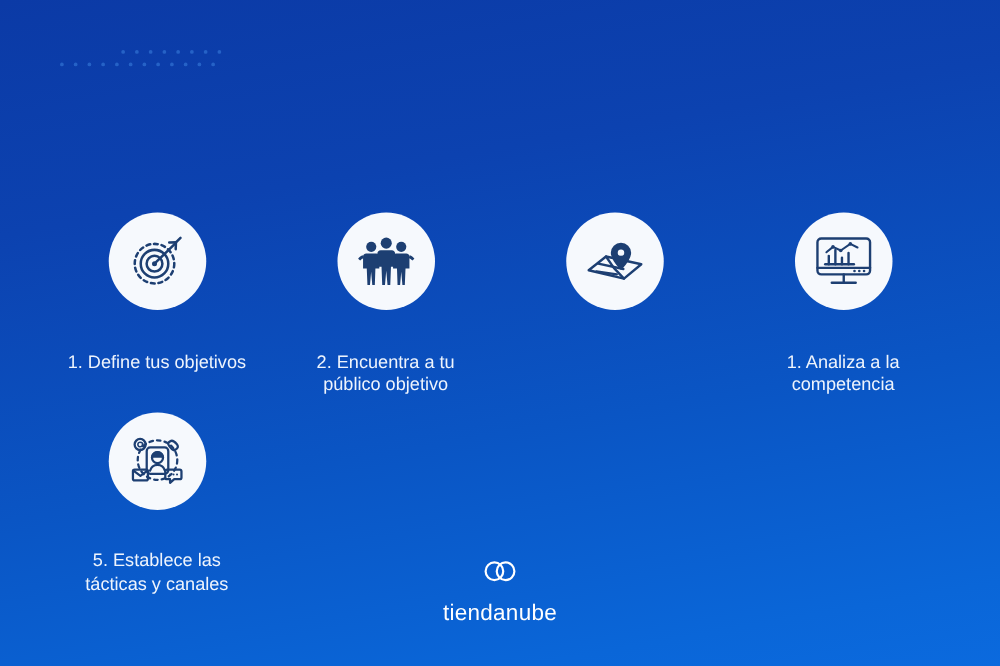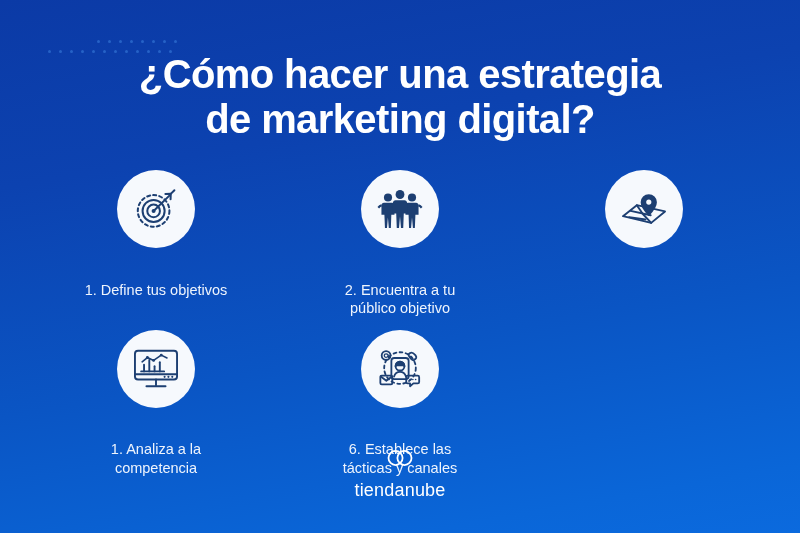--- a/index.html
+++ b/index.html
@@ -47,21 +47,21 @@
     line-height:1.12;
     font-weight:bold;
     letter-spacing:-0.6px;
     white-space:nowrap;
   }
   
   .steps {
     position:absolute;
     left:40px; right:40px; top:170px;
     display:grid;
-    grid-template-columns:repeat(3,1fr);
+    grid-template-columns:repeat(4,1fr);
     grid-template-rows:auto auto;
     row-gap:16px;
     gap:12px;
   }
   .step {
     display:flex;
     flex-direction:column;
     align-items:center;
   }
   .icon-circle {
@@ -121,24 +121,20 @@
       <span class="dot" style="left: 49px; top: 2px;"></span>
       <span class="dot" style="left: 60px; top: 2px;"></span>
       <span class="dot" style="left: 71px; top: 2px;"></span>
       <span class="dot" style="left: 82px; top: 2px;"></span>
       <span class="dot" style="left: 93px; top: 2px;"></span>
       <span class="dot" style="left: 104px; top: 2px;"></span>
       <span class="dot" style="left: 115px; top: 2px;"></span>
       <span class="dot" style="left: 126px; top: 2px;"></span>
     </div>
 
-  <div class="title-block">
-    <div class="title-line">¿Cómo hacer una estrategia</div>
-    <div class="title-line">de marketing digital?</div>
-  </div>
 
   <div class="steps">
 
     <div class="step">
       <div class="icon-circle">
         <svg width="46" height="46" viewBox="0 0 48 48" fill="none" stroke="#1d3f72" stroke-width="2.1" stroke-linecap="round" stroke-linejoin="round">
           <circle cx="21.5" cy="26" r="16.5" stroke-dasharray="3.2 3.2"></circle>
           <circle cx="21.5" cy="26" r="11.5"></circle>
           <circle cx="21.5" cy="26" r="6.6"></circle>
           <circle cx="21.5" cy="26" r="2.1" fill="#1d3f72" stroke="none"></circle>
@@ -239,21 +235,21 @@
           <rect x="4.5" y="31" width="12.5" height="9" rx="1.4"></rect>
           <path d="M4.9 31.8 L10.75 36.2 L16.6 31.8"></path>
 
           <path d="M33 31h10.5c.9 0 1.5.7 1.5 1.5v5c0 .8-.6 1.5-1.5 1.5H39l-3.5 3v-3H33c-.8 0-1.5-.7-1.5-1.5v-5c0-.8.7-1.5 1.5-1.5z"></path>
           <circle cx="35.5" cy="35" r=".85" fill="#1d3f72" stroke="none"></circle>
           <circle cx="38.4" cy="35" r=".85" fill="#1d3f72" stroke="none"></circle>
           <circle cx="41.3" cy="35" r=".85" fill="#1d3f72" stroke="none"></circle>
         </svg>
       </div>
       <div class="step-caption">
-        <span>6. Establece las
+        <span>5. Establece las
 tácticas y canales</span>
       </div>
     </div>
 
   </div>
 
   <div class="footer-logo">
     <span>
       <svg width="26" height="20" viewBox="0 0 28 21" fill="none" stroke="#ffffff" stroke-width="1.9">
         <circle cx="9.2" cy="10.5" r="7.6"></circle>

